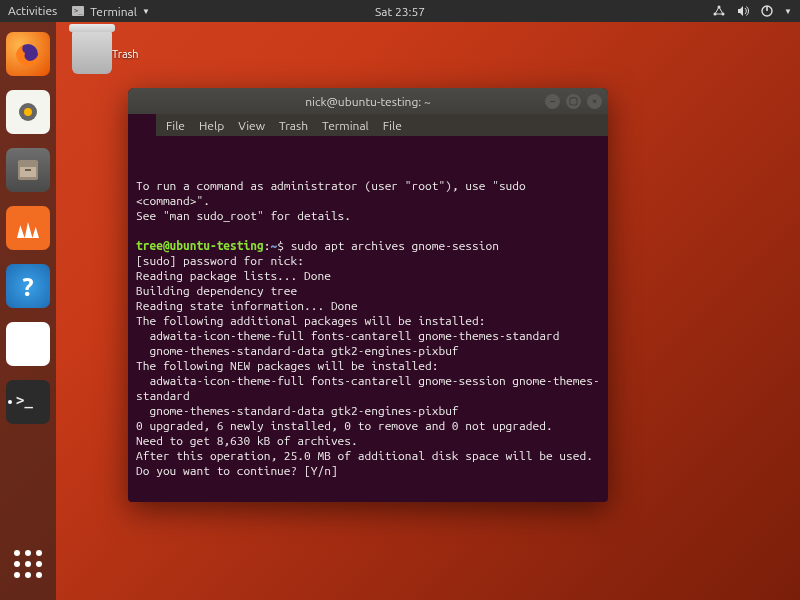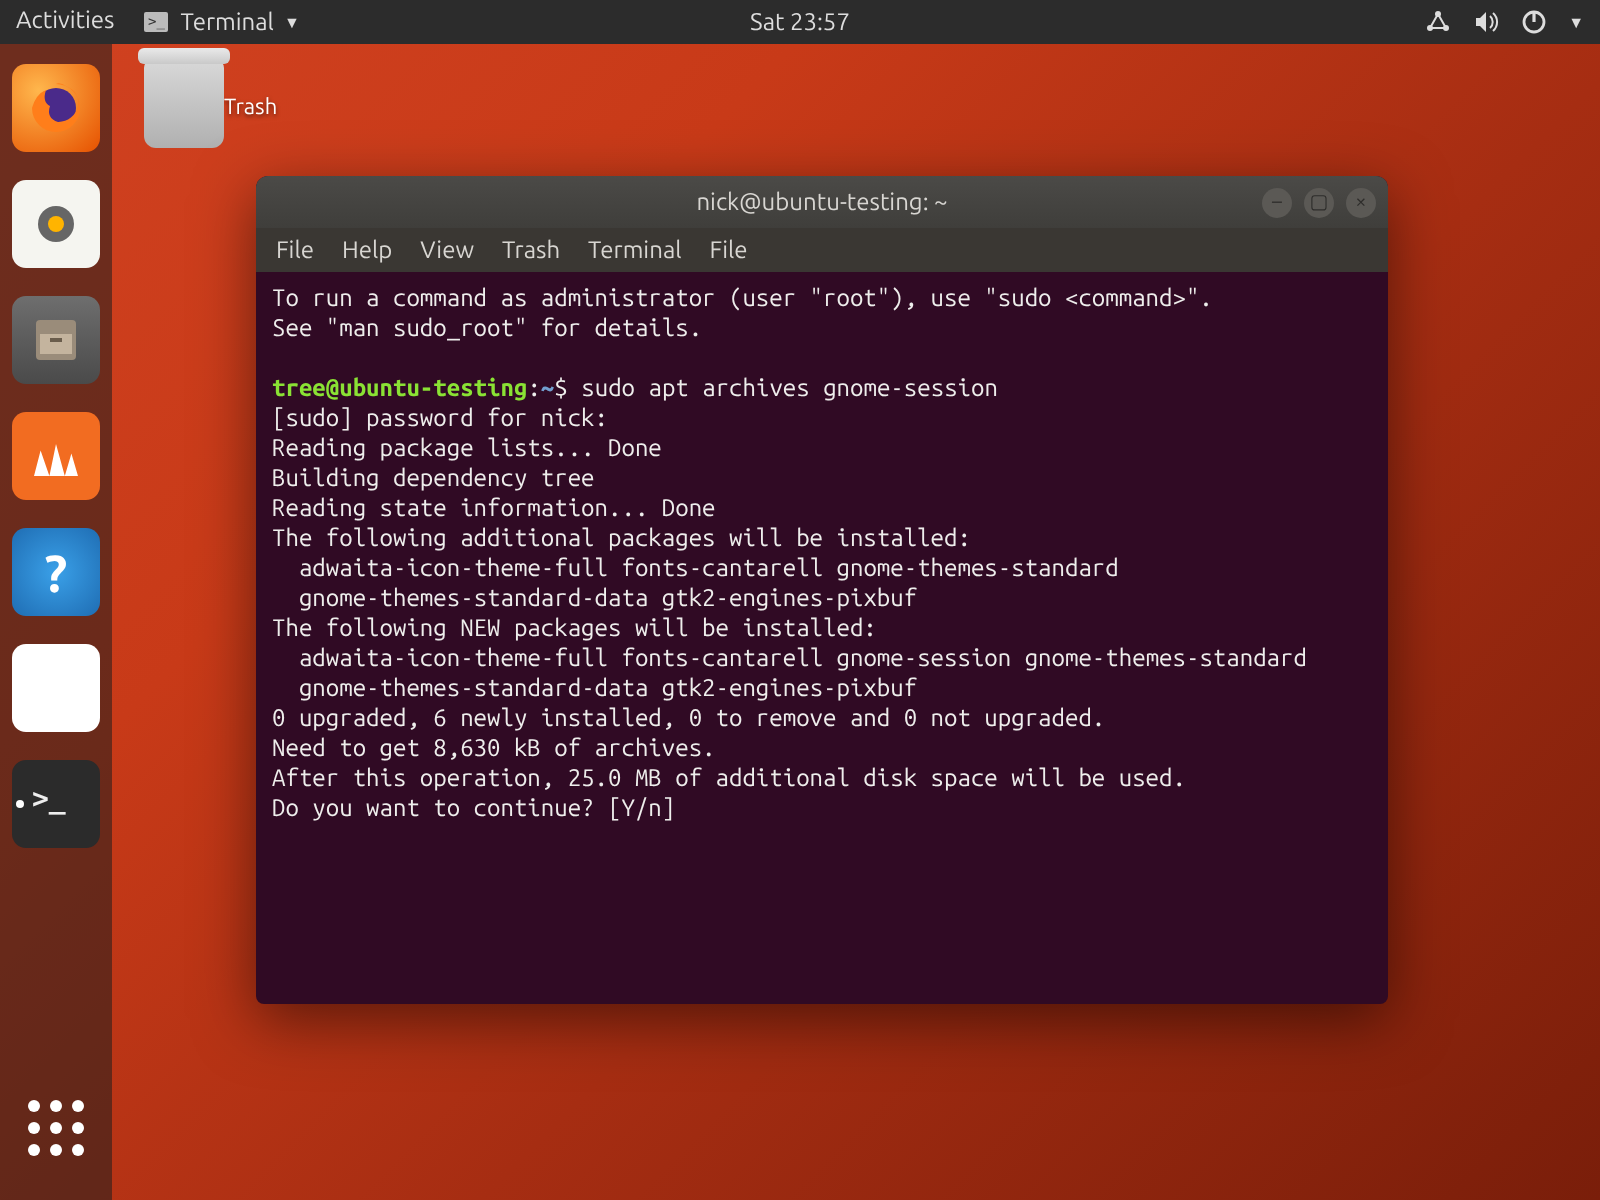--- a/index.html
+++ b/index.html
@@ -63,43 +63,43 @@
 .l-term { background: #2b2b2b; position: relative; }
 .l-term:after {
   content:">_"; position:absolute; font: bold 14px monospace; color:#eee; left:10px; top:12px;
 }
 .active-ind {
   position:absolute; left:2px; width:4px; height:4px; background:#fff; border-radius:50%;
 }
 
 .terminal-window {
   position: absolute; left: 128px; top: 88px;
-  width: 566px; height: 414px;
+  width: 480px; height: 414px;
   background: #300a24; border-radius: 6px 6px 4px 4px;
   box-shadow: 0 8px 30px rgba(0,0,0,.5);
   display: flex; flex-direction: column; overflow: hidden;
 }
 .titlebar {
   height: 26px; background: linear-gradient(#4b4a47,#3f3e3b);
   display: flex; align-items: center; color: #d8d6d2;
   font-size: 12px; position: relative;
 }
 .titlebar .title { position:absolute; left:50%; transform:translateX(-50%); }
 .window-controls {
   position: absolute; right: 6px; display: flex; gap: 6px;
 }
 .wc { width: 15px; height: 15px; border-radius: 50%; background:#5b5955; color:#2e2d2b;
   display:flex; align-items:center; justify-content:center; font-size:10px; line-height:1; }
 .menubar {
   height: 22px; background: #3a3733; color: #d8d6d2; font-size: 12px;
-  display: flex; align-items: center; gap: 14px; padding: 0 10px;
+  display: flex; align-items: center; gap: 14px; padding: 0 10px; margin-left: 28px;
 }
 .terminal-body {
   flex: 1; padding: 6px 8px; font: 12px/15px "Ubuntu Mono", "DejaVu Sans Mono", monospace;
-  color: #eeeeec; white-space: pre-wrap; overflow: hidden;
+  color: #eeeeec; white-space: pre-wrap; overflow: hidden; margin-top: 36px;
 }
 .prompt-user { color: #8ae234; font-weight: bold; }
 .prompt-path { color: #729fcf; font-weight: bold; }
 </style>
 </head>
 <body>
 
 <div class="top-panel">
   <div class="left">
     <span>Activities</span>

